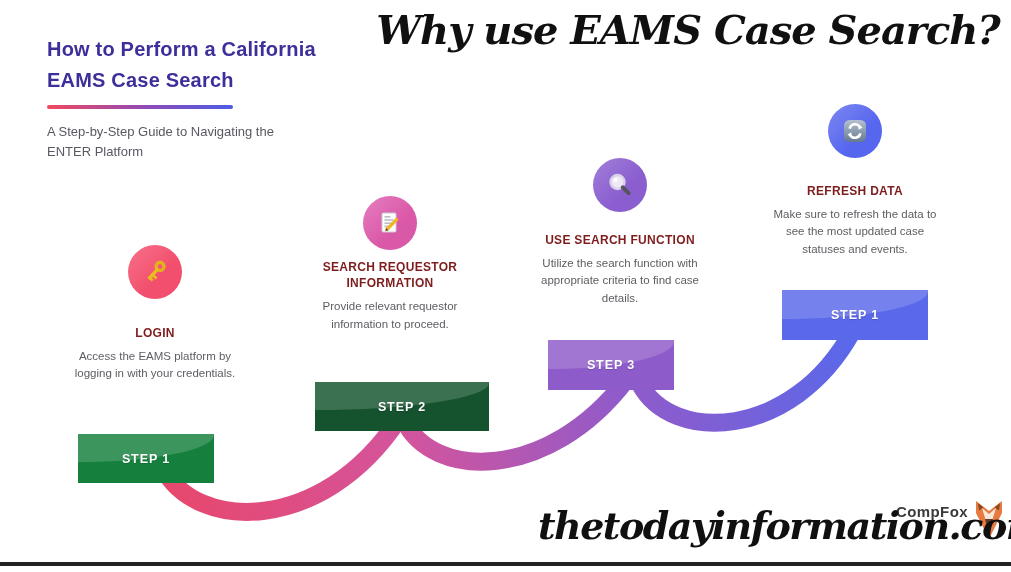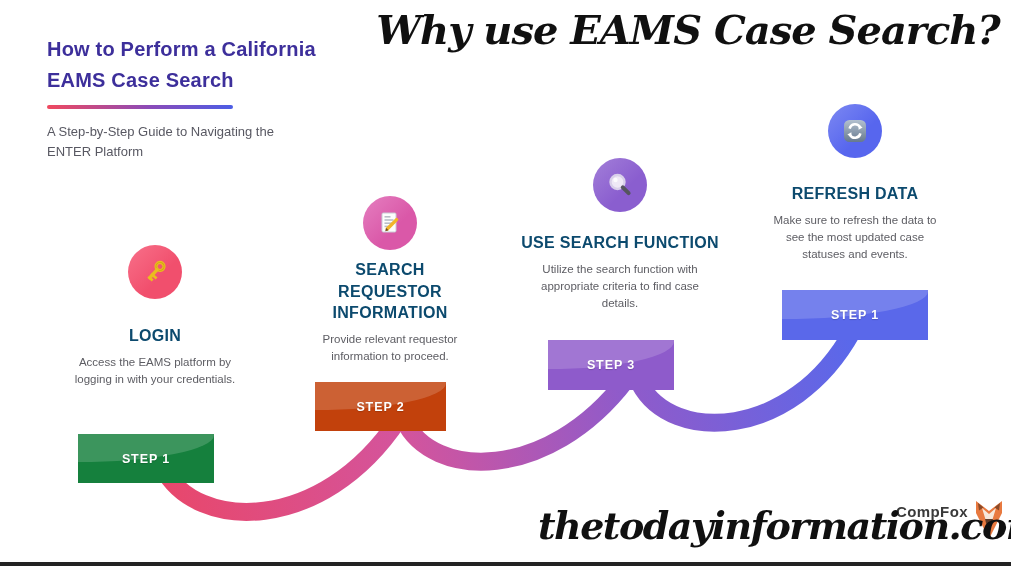--- a/index.html
+++ b/index.html
@@ -23,40 +23,40 @@
     font-size:40px;color:#101010;letter-spacing:-1px;white-space:nowrap;
   }
 
   
   .step{position:absolute;display:flex;flex-direction:column;align-items:center;text-align:center;z-index:2;}
   .circle{width:54px;height:54px;border-radius:50%;display:flex;align-items:center;justify-content:center;}
   .c1{background:linear-gradient(135deg,#f8718a 0%,#f14f6d 60%);}
   .c2{background:linear-gradient(135deg,#e57fc0 0%,#da58a8 60%);}
   .c3{background:linear-gradient(135deg,#a37fd9 0%,#8a5ecf 60%);}
   .c4{background:linear-gradient(135deg,#7d89f2 0%,#5766ee 60%);}
-  .step-heading{font-weight:bold;font-size:16px;color:#0c4a6e;letter-spacing:.3px;line-height:1.35;}
+  .step-heading{font-weight:bold;font-size:12px;color:#7f1d1d;letter-spacing:.3px;line-height:1.35;}
   .step-desc{font-size:11.5px;color:#5d5d63;line-height:1.5;margin-top:7px;}
   .s1 .step-heading{margin-top:26px;}
   .s2 .step-heading{margin-top:9px;width:150px;}
   .s3 .step-heading{margin-top:20px;}
   .s4 .step-heading{margin-top:25px;}
   .s1 .step-desc{width:178px;}
   .s2 .step-desc{width:172px;}
   .s3 .step-desc{width:165px;}
   .s4 .step-desc{width:175px;}
 
   
   .banner{position:absolute;display:flex;align-items:center;justify-content:center;
     overflow:hidden;z-index:2;color:#fff;font-weight:bold;font-size:12.5px;letter-spacing:.9px;
     text-shadow:0 1px 1px rgba(0,0,0,.18);}
   .banner::before{content:"";position:absolute;left:0;top:0;width:100%;height:58%;
     background:rgba(255,255,255,.17);border-bottom-right-radius:100% 95%;}
   .banner span{position:relative;}
   .b1{left:78px;top:434px;width:136px;height:49px;background:#15803d;}
-  .b2{left:315px;top:382px;width:131px;height:49px;background:#c2410c;}
+  .b2{left:315px;top:382px;width:174px;height:49px;background:#14532d;}
   .b3{left:548px;top:340px;width:126px;height:50px;background:#8e5bcb;}
   .b4{left:782px;top:290px;width:146px;height:50px;background:#5a68ea;}
 
   
   .site-script{
     position:absolute;left:538px;top:503px;width:430px;z-index:3;text-align:right;
     font-family:"DejaVu Serif", serif;font-style:italic;font-weight:bold;
     font-size:38px;color:#101010;letter-spacing:-1.5px;white-space:nowrap;
   }
   .brand{position:absolute;left:896px;top:501px;z-index:2;display:flex;align-items:flex-start;gap:6px;}

